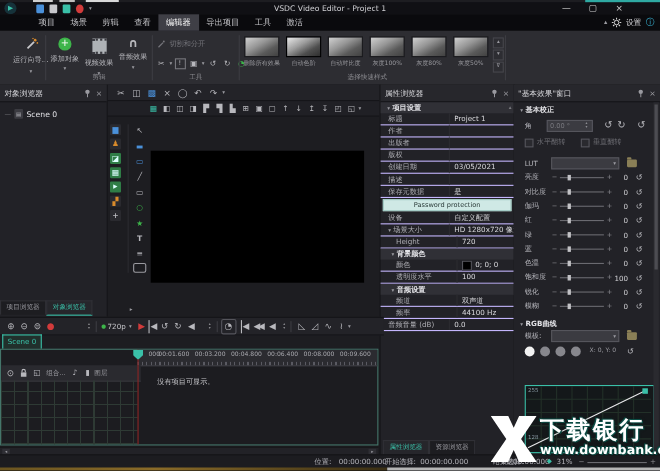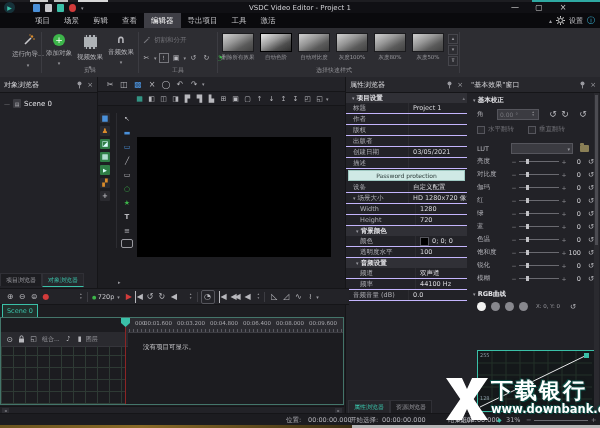--- a/index.html
+++ b/index.html
@@ -42,21 +42,21 @@
   .tile{width:10px;height:10px;display:flex;align-items:center;justify-content:center;font-size:7px;border-radius:1px;}
   
   .sec{height:10px;line-height:10px;background:#303036;color:#e4e4e8;font-weight:bold;font-size:6.5px;padding-left:6px;}
   .prow{display:flex;height:10px;line-height:10px;border-bottom:1px solid #c4b5fd;font-size:6.5px;}
   .plabel{width:55px;padding-left:7px;color:#aeaeb4;white-space:nowrap;overflow:hidden;}
   .plabel.ind{padding-left:14px;}
   .pval{flex:1;padding-left:4px;color:#dadade;border-left:1px solid #2c2c31;white-space:nowrap;overflow:hidden;}
   .pwbtn{margin:1px 2px;height:9px;line-height:9px;background:#cfe9e5;color:#2a3a38;text-align:center;font-size:6px;border:1px solid #9fc9c2;}
   
   .fxrow{display:flex;align-items:center;height:13px;font-size:6.5px;color:#b5b5bb;padding-left:10px;}
-  .fxlabel{width:34px;white-space:nowrap;overflow:hidden;}
+  .fxlabel{width:24px;white-space:nowrap;overflow:hidden;}
   .pm{color:#8d8d92;font-size:6px;width:6px;text-align:center;}
   .track{position:relative;width:40px;height:1px;background:#6a6a70;margin:0 2px;}
   .handle{position:absolute;left:7px;top:-2px;width:3px;height:5px;background:#c2c2c6;}
   .fxval{width:14px;text-align:right;color:#d2d2d6;}
   .fxreset{margin-left:7px;color:#b8b8bd;font-size:7.5px;}
   .chk{width:6px;height:6px;border:1px solid #55555c;background:#2a2a2f;margin-right:3px;}
   .dd{height:9px;background:#3b3b41;border:1px solid #55555c;display:flex;align-items:center;justify-content:flex-end;padding:0 2px;color:#9a9aa0;font-size:5px;}
   .folder{width:9px;height:7px;background:#8a7f56;border-radius:1px;position:relative;}
   .folder:before{content:"";position:absolute;left:0;top:-2px;width:4px;height:2px;background:#8a7f56;border-radius:1px 1px 0 0;}
   
@@ -318,47 +318,47 @@
     <div class="sec"><span class="caret">▾</span> <span>项目设置</span></div>
     <div class="prow">
         <span class="plabel">标题</span>
         <span class="pval">Project 1</span>
       </div>
     <div class="prow">
         <span class="plabel">作者</span>
         <span class="pval"></span>
       </div>
     <div class="prow">
+        <span class="plabel">出版者</span>
+        <span class="pval"></span>
+      </div>
+    <div class="prow">
         <span class="plabel">版权</span>
         <span class="pval"></span>
       </div>
     <div class="prow">
-        <span class="plabel">出版者</span>
-        <span class="pval"></span>
-      </div>
-    <div class="prow">
         <span class="plabel">创建日期</span>
         <span class="pval">03/05/2021</span>
       </div>
     <div class="prow">
         <span class="plabel">描述</span>
         <span class="pval"></span>
       </div>
+    <div class="prow">
+        <span class="plabel">保存元数据</span>
+        <span class="pval">是</span>
+      </div>
     <div class="pwbtn">Password protection</div>
     <div class="prow">
         <span class="plabel">设备</span>
         <span class="pval">自定义配置</span>
       </div>
     <div class="prow">
         <span class="plabel"><span class="caret">▾</span> <span>场景大小</span></span>
         <span class="pval">HD 1280x720 像素 (</span>
-      </div>
-    <div class="prow">
-        <span class="plabel ind">Width</span>
-        <span class="pval">1280</span>
       </div>
     <div class="prow">
         <span class="plabel ind">Height</span>
         <span class="pval">720</span>
       </div>
     <div class="sec" style="padding-left:10px"><span class="caret">▾</span> <span>背景颜色</span></div>
     <div class="prow">
         <span class="plabel ind">颜色</span>
         <span class="pval flex">
           <span style="width:7px;height:7px;background:#000;border:1px solid #55555c;margin-right:3px"></span>
@@ -521,20 +521,27 @@
         <span class="fxlabel">模糊</span>
         <span class="pm">−</span>
         <span class="track">
           <span class="handle"></span>
         </span>
         <span class="pm">+</span>
         <span class="fxval">0</span>
         <span class="fxreset">↺</span>
       </div>
     <div class="sec" style="background:transparent;margin-top:4px"><span class="caret">▾</span> <span>RGB曲线</span></div>
+    <div class="fxrow">
+      <span class="fxlabel">模板:</span>
+      <span class="dd" style="width:56px">
+          <span class="caret">▾</span>
+        </span>
+      <span class="folder" style="margin-left:7px"></span>
+    </div>
     <div class="fxrow" style="height:14px">
       <span style="width:9px;height:9px;border-radius:50%;background:#f2f2f2;margin-right:5px"></span>
       <span style="width:9px;height:9px;border-radius:50%;background:#87878d;margin-right:5px"></span>
       <span style="width:9px;height:9px;border-radius:50%;background:#87878d;margin-right:5px"></span>
       <span style="width:9px;height:9px;border-radius:50%;background:#87878d;margin-right:8px"></span>
       <span style="font-size:5.5px;color:#9a9aa0">X: 0, Y: 0</span>
       <span class="fxreset" style="margin-left:10px">↺</span>
     </div>
     <div class="ab" style="left:10px;top:273px;width:116px;height:60px;border:1px solid #3ac0a8;background:#14181a">
       <svg width="114" height="58" viewBox="0 0 114 58">

